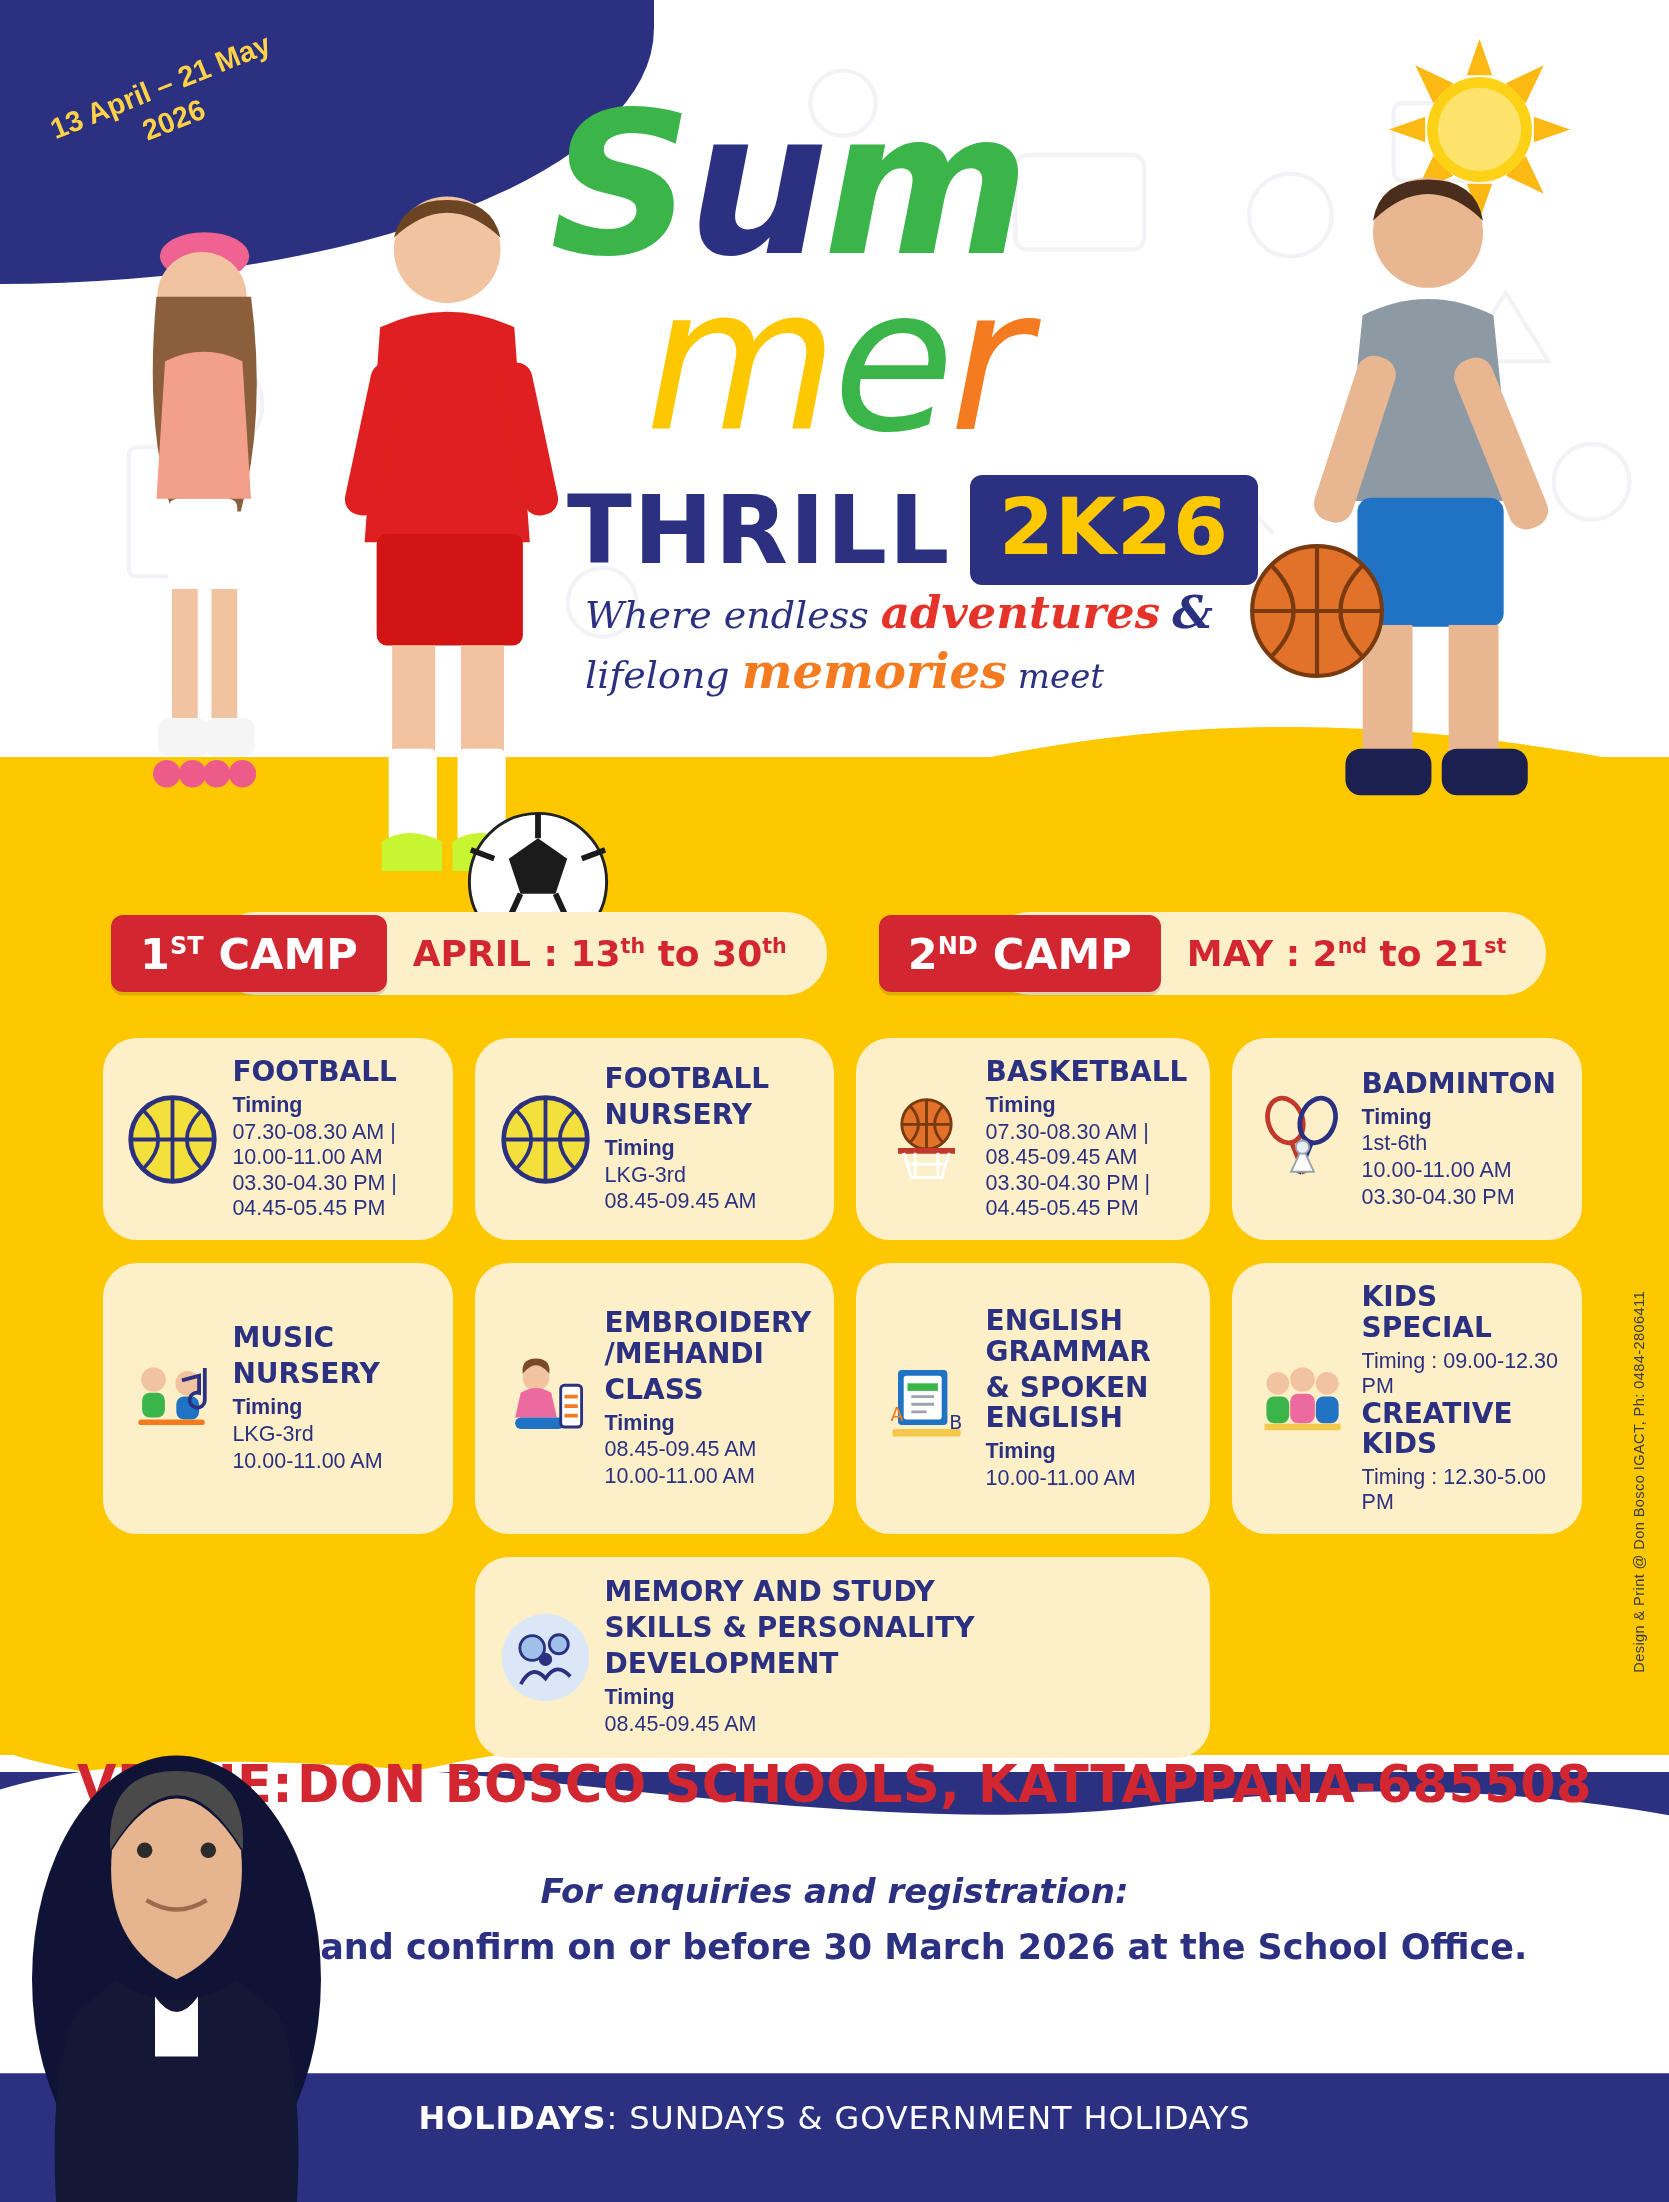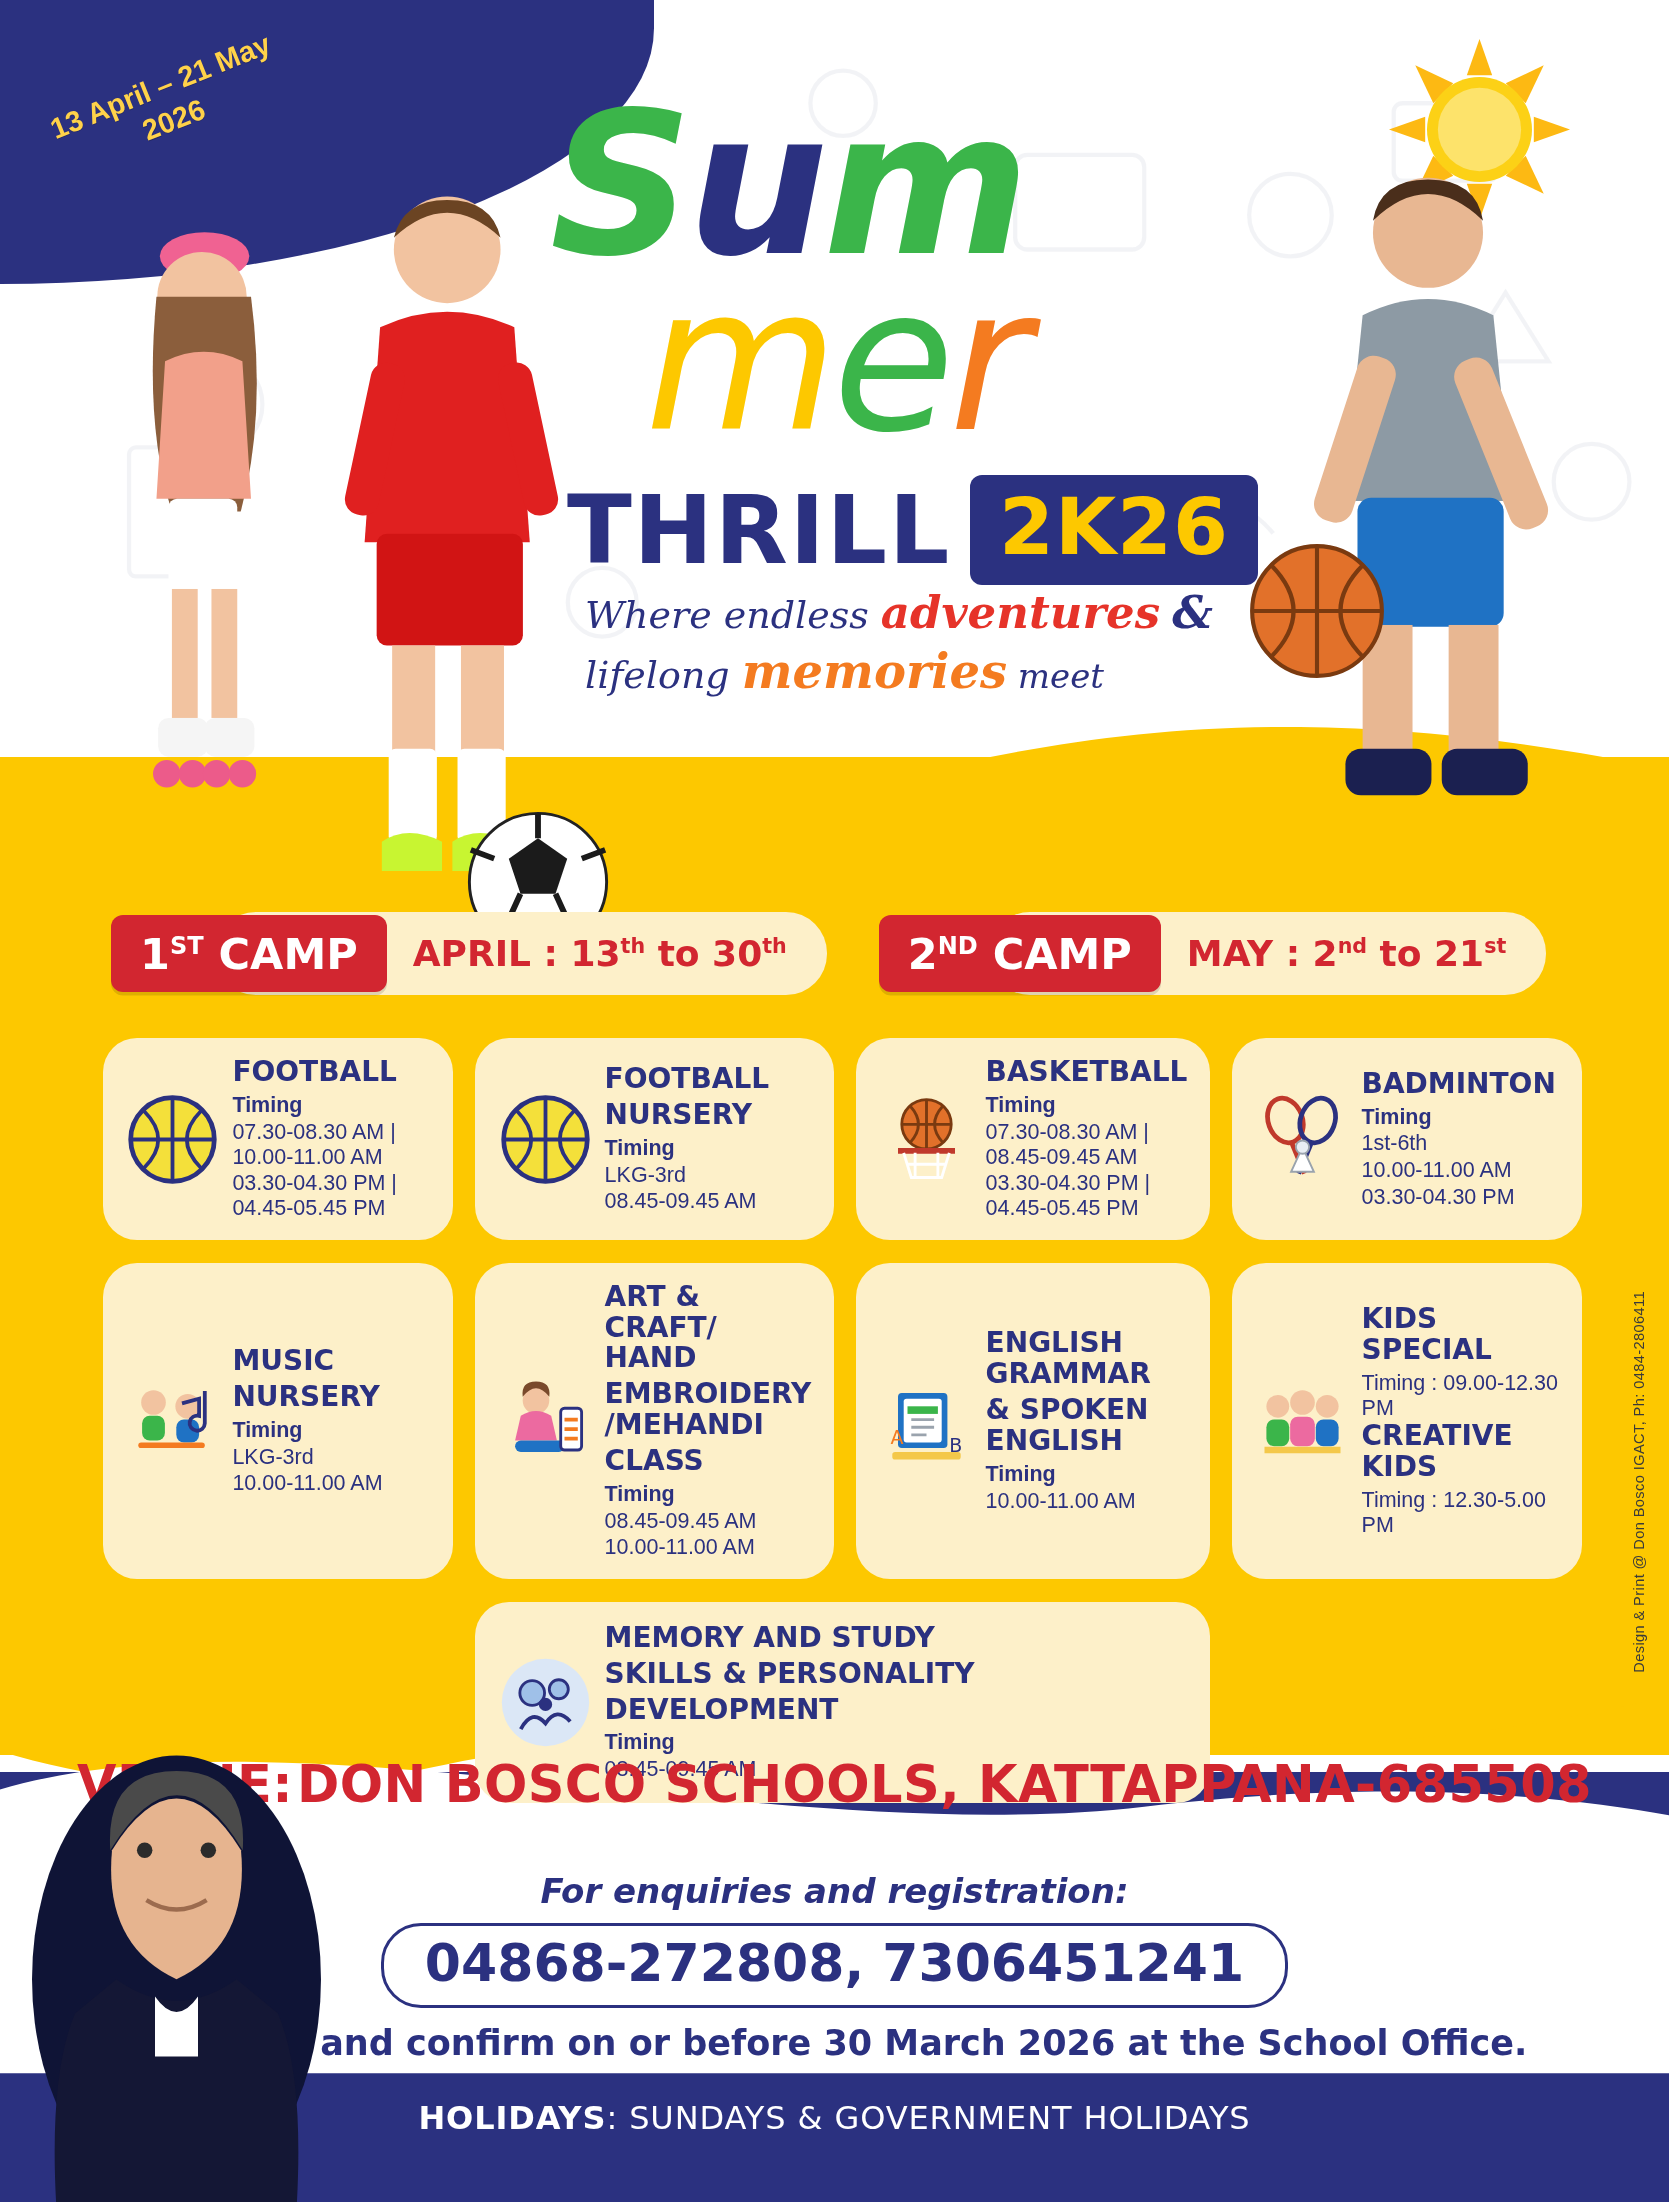--- a/index.html
+++ b/index.html
@@ -462,21 +462,20 @@
           <svg viewBox="0 0 100 100">
             <circle cx="40" cy="28" r="14" fill="#f2c3a0"></circle>
             <path d="M26 24 q14 -18 28 0 q2 -16 -14 -16 q-16 0 -14 16z" fill="#7a4a2b"></path>
             <path d="M24 44 q16 -10 32 0 l6 26 -44 0z" fill="#ec6aa0"></path>
             <rect x="18" y="70" width="52" height="12" rx="6" fill="#1f72c4"></rect>
             <rect x="66" y="36" width="22" height="44" rx="4" fill="#ffffff" stroke="#2b3180" stroke-width="3"></rect>
             <path d="M70 48h14M70 58h14M70 68h14" stroke="#f47b20" stroke-width="4"></path>
           </svg>
         </span>
         <div class="body">
-          <h3>ART &amp; CRAFT/ HAND</h3>
           <h3>EMBROIDERY /MEHANDI</h3>
           <h3>CLASS</h3>
           <p class="tlabel">Timing</p>
           <p class="tline">08.45-09.45 AM</p>
           <p class="tline">10.00-11.00 AM</p>
         </div>
       </div>
 
       <div class="card">
         <span class="icon">
@@ -555,21 +554,20 @@
     </g>
   </svg>
 
   <div class="venue">
     <span class="venue-text lbl">VENUE:</span>
     <span class="venue-text">DON BOSCO SCHOOLS, KATTAPPANA-685508</span>
   </div>
 
   <div class="enquiry">
     <div class="enq-line">For enquiries and registration:</div>
-    <div class="phone-box">04868-272808, 7306451241</div>
     <div class="register">Register and confirm on or before 30 March 2026 at the School Office.</div>
   </div>
 
   <div class="holidays">
     <b>HOLIDAYS</b><span>: SUNDAYS &amp; GOVERNMENT HOLIDAYS</span>
   </div>
 
 </div>
 
 

